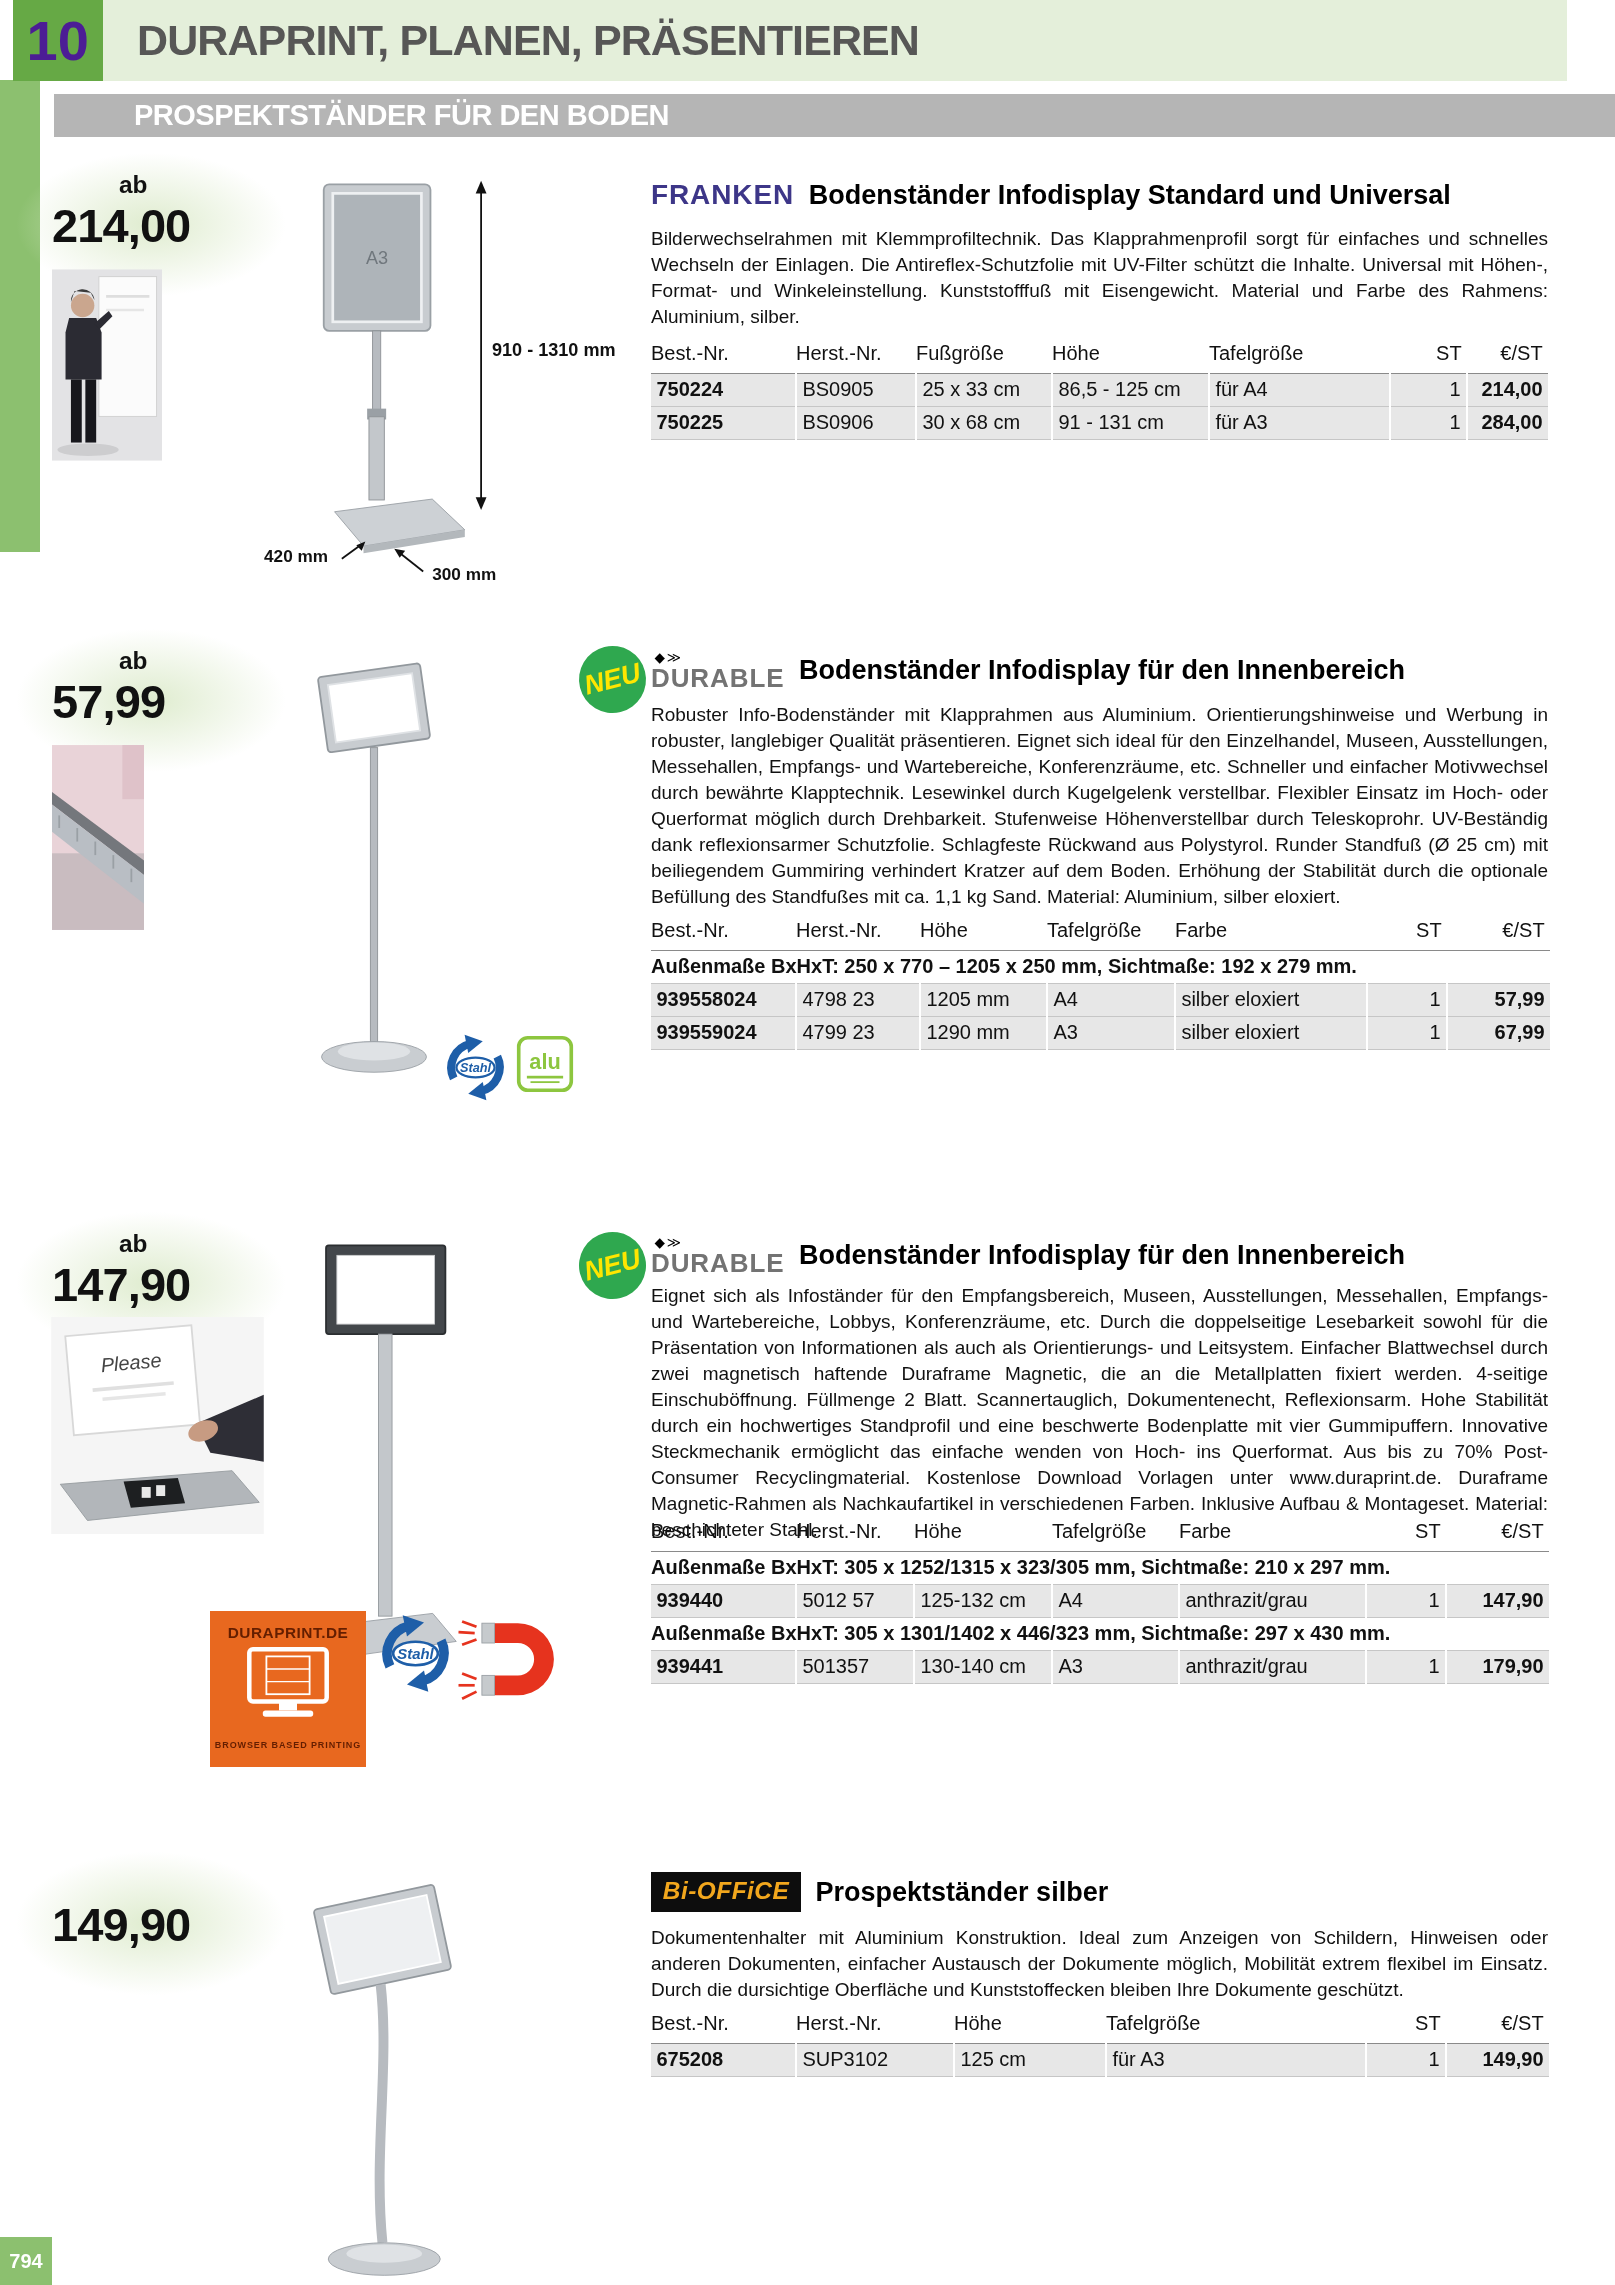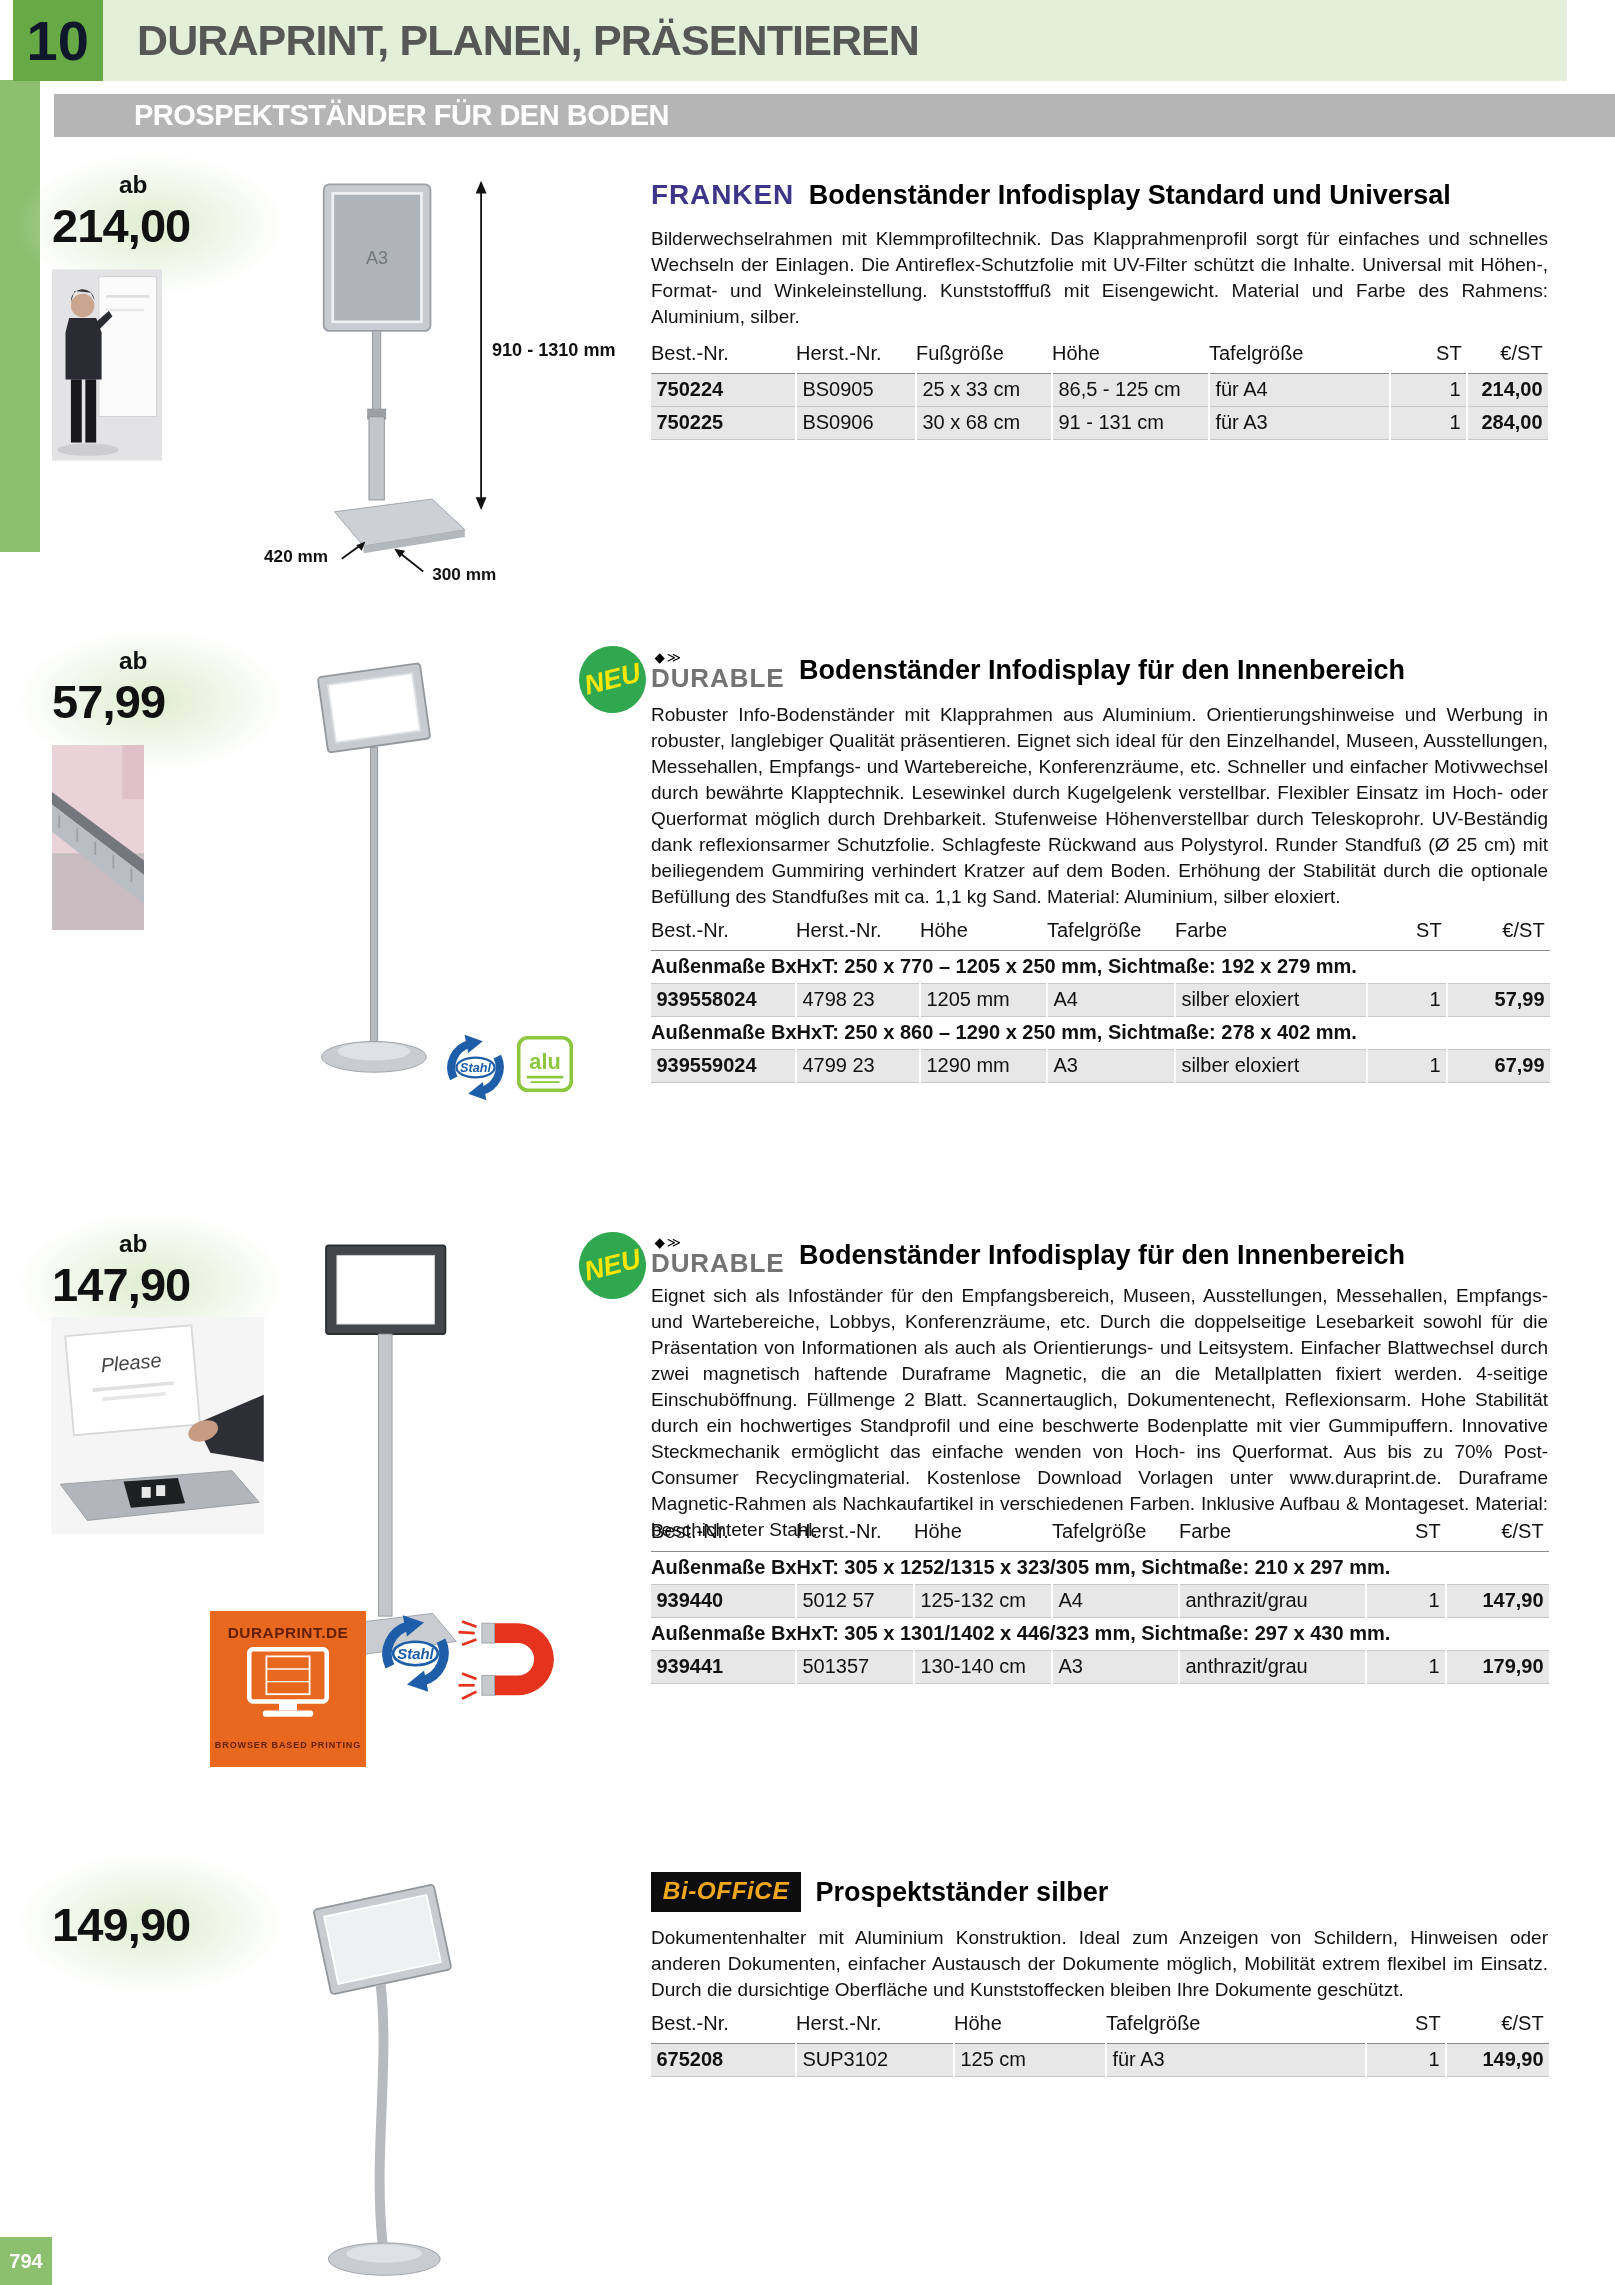--- a/index.html
+++ b/index.html
@@ -2,21 +2,21 @@
 <html style="font-size:14.5px"><head>
 <meta charset="utf-8">
 <style>
   html,body{margin:0;padding:0;background:#fff;}
   #page{position:relative;width:1616px;height:2285px;background:#fff;overflow:hidden;
         font-family:"Liberation Sans",sans-serif;color:#111;}
 
   
   .chapter-tab{position:absolute;left:12.7px;top:0;width:90px;height:81px;background:#66a945;
                display:flex;align-items:center;justify-content:center;}
-  .chapter-tab span{color:#0f172a;font-size:56px;font-weight:bold;}
+  .chapter-tab span{color:#4c1d95;font-size:56px;font-weight:bold;}
   .chapter-band{position:absolute;left:103px;top:0;width:1464px;height:81px;background:#e4efda;
                 display:flex;align-items:center;}
   .chapter-band .t{margin-left:34px;font-size:43px;font-weight:bold;color:#575756;letter-spacing:-0.9px;}
   .section-bar{position:absolute;left:54px;top:94px;width:1561px;height:43px;background:#b5b5b5;
                display:flex;align-items:center;}
   .section-bar .t{margin-left:80px;font-size:29px;font-weight:bold;color:#fff;letter-spacing:-0.5px;}
   .accent-strip{position:absolute;left:0;top:80px;width:40px;height:472px;background:#8cc06f;}
   .pagenum{position:absolute;left:0;bottom:0;width:52px;height:48px;background:#8cc06f;
            display:flex;align-items:center;justify-content:center;color:#fff;font-size:20px;font-weight:bold;}
 
@@ -262,23 +262,20 @@
             </tr>
             <tr class="data">
               <td class="b">939558024</td>
               <td>4798 23</td>
               <td>1205 mm</td>
               <td>A4</td>
               <td>silber eloxiert</td>
               <td class="r">1</td>
               <td class="r b">57,99</td>
             </tr>
-            <tr class="span">
-              <td colspan="7">Außenmaße BxHxT: 250 x 860 – 1290 x 250 mm, Sichtmaße: 278 x 402 mm.</td>
-            </tr>
             <tr class="data">
               <td class="b">939559024</td>
               <td>4799 23</td>
               <td>1290 mm</td>
               <td>A3</td>
               <td>silber eloxiert</td>
               <td class="r">1</td>
               <td class="r b">67,99</td>
             </tr>
           </tbody>

